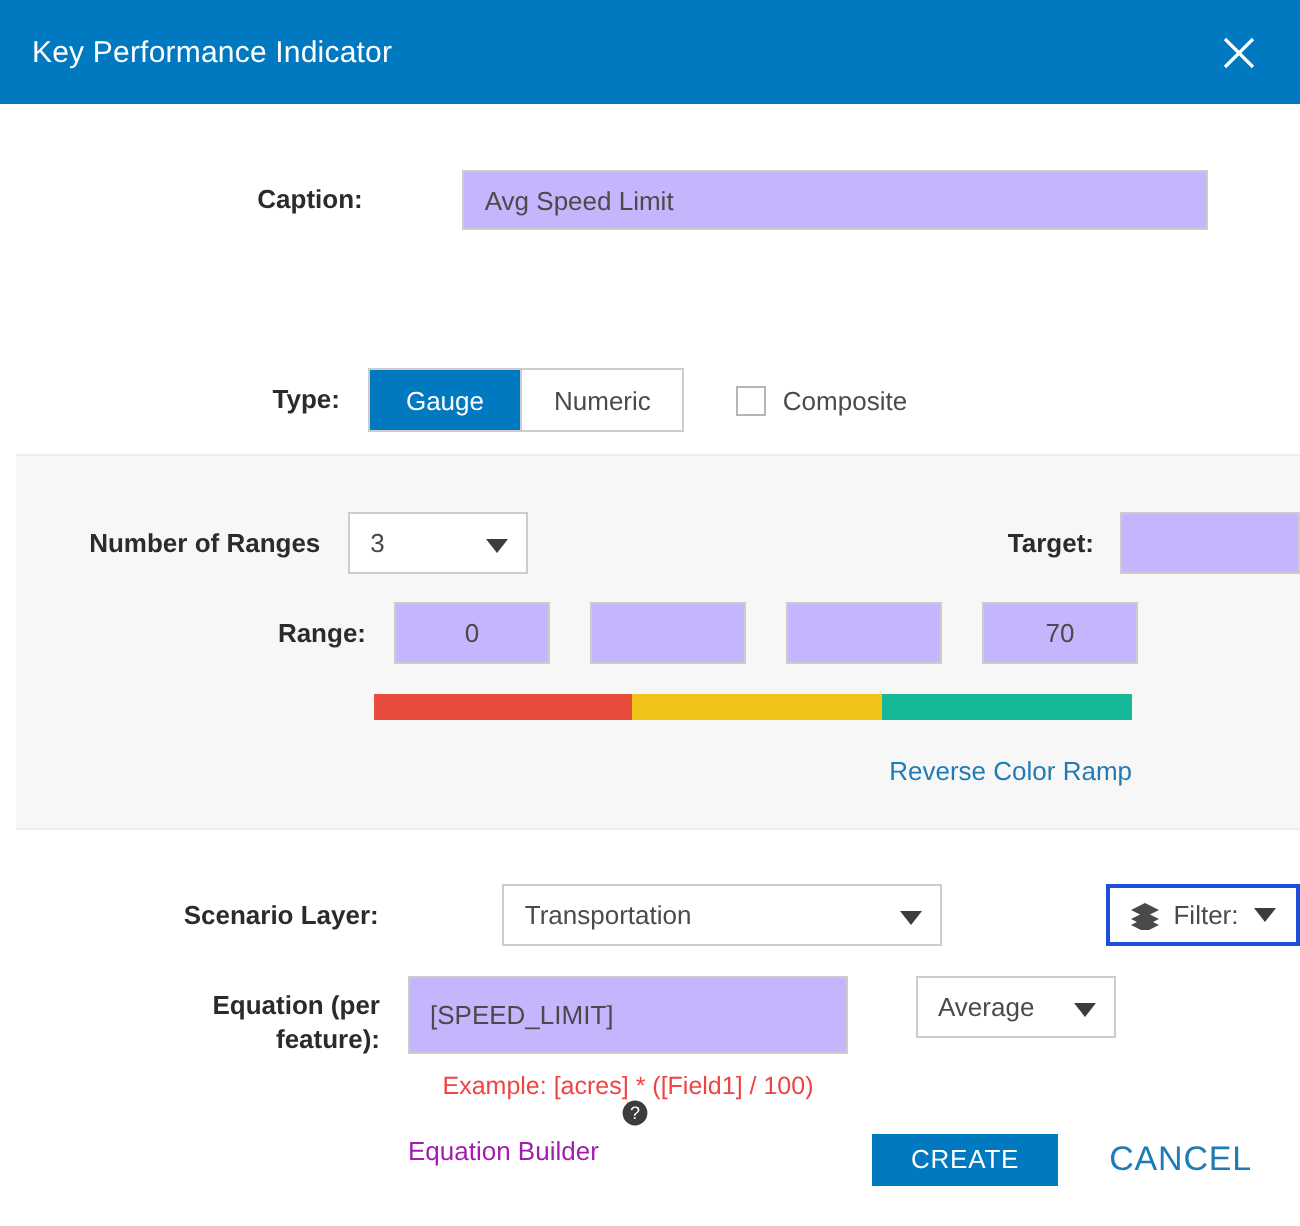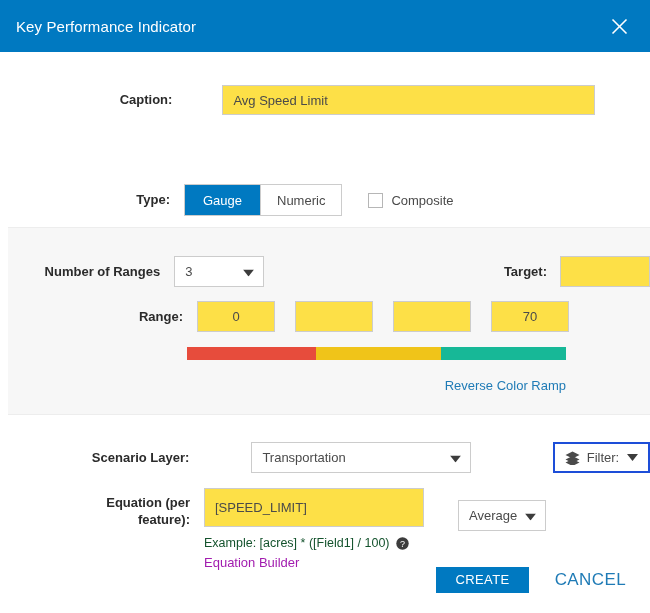--- a/index.html
+++ b/index.html
@@ -62,34 +62,34 @@
     font-size: 13px;
     color: #2b2b2b;
     text-align: right;
     line-height: 16px;
     padding-top: 7px;
   }
 
   
   .txt {
     border: 1px solid #cccccc;
-    background: #fde047;
+    background: #c4b5fd;
     height: 30px;
     box-sizing: border-box;
     font-family: "Liberation Sans", sans-serif;
     font-size: 13px;
     color: #4a4a4a;
     padding: 0 10px;
     outline: none;
   }
   .txt::placeholder { color: #b0b0b0; }
 
   .row-caption {
     position: absolute;
-    left: 4px; top: 33px;
+    left: 13px; top: 33px;
     width: 591px;
     display: flex;
     align-items: center;
     gap: 36px;
   }
   .row-caption .lbl { width: 170px; padding-right: 14px; padding-top: 0; }
   .caption-input { width: 376px; height: 30px; }
 
   .row-type {
     position: absolute;
@@ -265,39 +265,40 @@
     width: 190px;
     padding-right: 14px;
     padding-top: 6px;
     line-height: 17px;
   }
   .eq-col { display: flex; flex-direction: column; }
   .eq-input { width: 220px; height: 39px; }
   .eq-example {
     margin-top: 9px;
     font-size: 12.5px;
-    color: #14532d;
-    display: flex;
-    align-items: center;
+    color: #ef4444;
+    display: flex;
+    align-items: center;
+    flex-direction: column;
   }
   .help-icon {
     margin-left: 6px;
     display: inline-flex;
     cursor: pointer;
   }
   .eq-builder {
     margin-top: 5px;
     font-size: 13px;
     color: #a21caf;
     cursor: pointer;
   }
   .agg-select {
     margin-left: 34px;
-    width: 88px;
-    margin-top: 12px;
+    width: 100px;
+    margin-top: 0;
   }
 
   
   .footer {
     position: absolute;
     left: 0; right: 0;
     bottom: 18px;
     display: flex;
     align-items: center;
     justify-content: flex-end;

